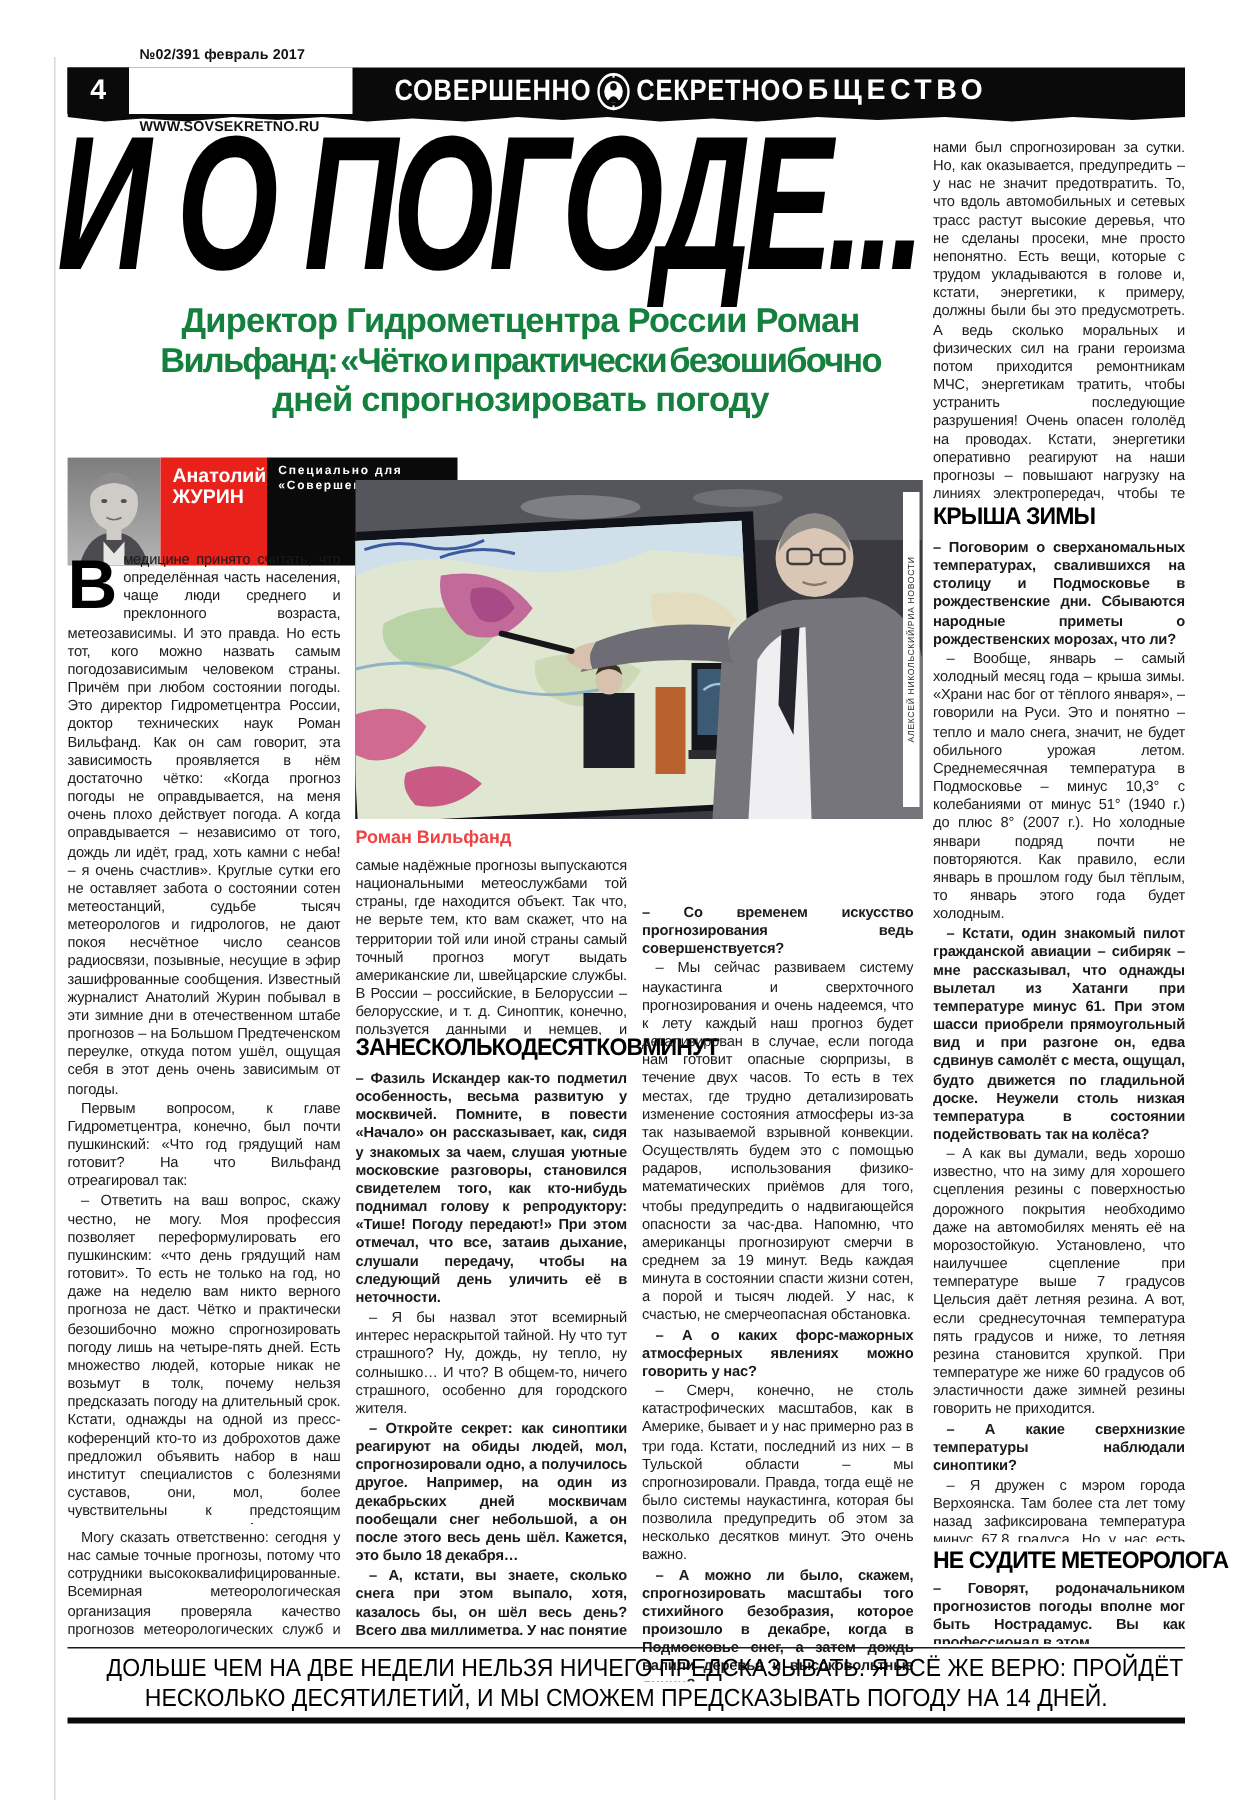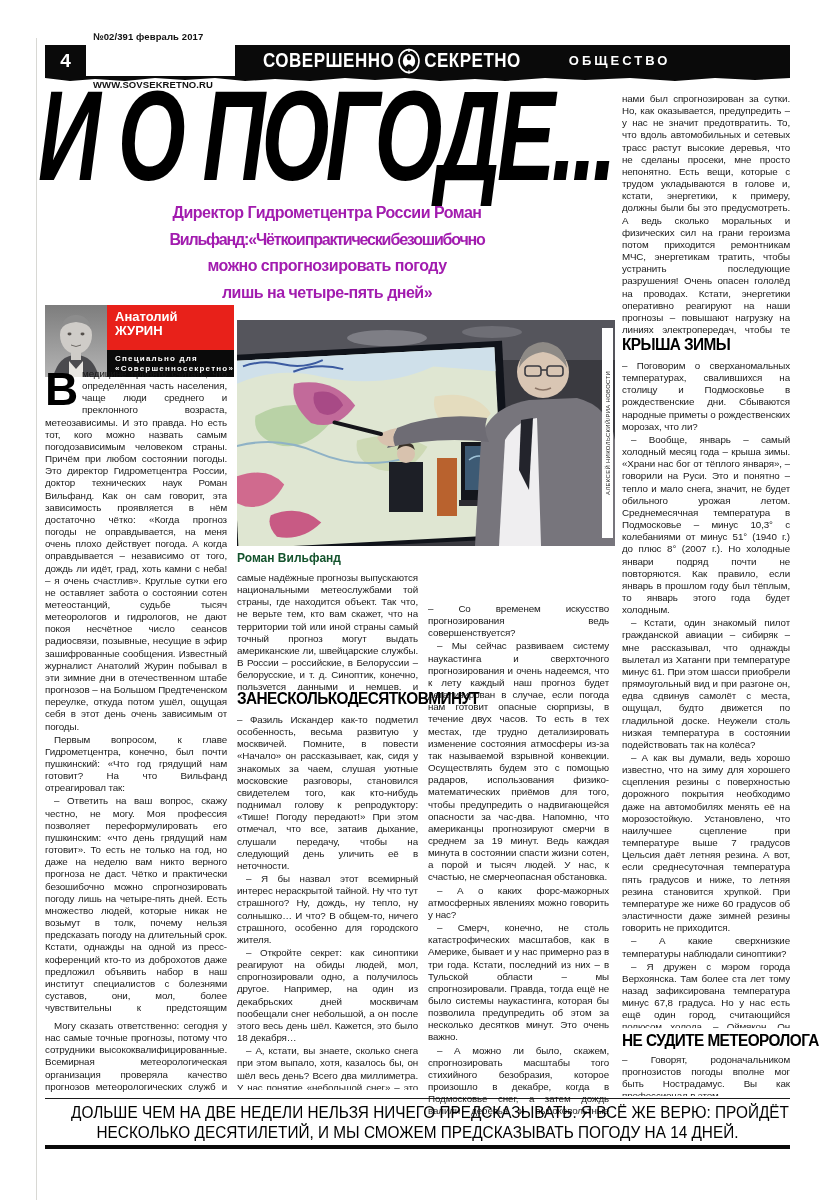--- a/index.html
+++ b/index.html
@@ -9,50 +9,50 @@
 
   
   .masthead{position:absolute;left:45px;top:45px;width:745px;height:31px;background:#0a0a0a;display:flex;align-items:stretch;}
   .pagenum{width:41px;background:#0a0a0a;color:#fff;font-weight:bold;font-size:19px;display:flex;align-items:center;justify-content:center;}
   .issuebox{width:142px;background:#fff;color:#111;font-weight:bold;font-size:9.5px;line-height:11.5px;
             display:flex;flex-direction:column;justify-content:center;padding-left:7px;letter-spacing:.1px;gap:36px;}
   .brand{flex:0 0 auto;display:flex;align-items:center;color:#fff;font-weight:bold;font-size:17px;
          letter-spacing:.5px;margin-left:28px;transform:scaleY(1.15);}
   .brand .word{white-space:nowrap;}
   .brand-logo{width:22px;height:22px;margin:0 4px;}
-  .rubric{display:flex;align-items:center;color:#fff;font-weight:bold;font-size:13px;letter-spacing:3px;margin-left:48px;text-align:right;}
+  .rubric{display:flex;align-items:center;color:#fff;font-weight:bold;font-size:19px;letter-spacing:3px;text-align:right;}
   .torn{position:absolute;left:45px;top:76px;width:745px;height:7px;}
 
   
   .headline{position:absolute;left:38px;top:70px;width:580px;height:128px;overflow:visible;font-style:italic;}
   .headline span{display:inline-block;font-weight:bold;font-size:118px;line-height:122px;letter-spacing:-5px;
                  transform:scaleX(.74) scaleY(1.08);transform-origin:0 0;white-space:nowrap;color:#000;}
   .subhead{position:absolute;left:38px;top:200px;width:578px;text-align:center;font-weight:bold;
-           font-size:16px;line-height:26.5px;color:#a21caf;letter-spacing:-.5px;}
+           font-size:23px;line-height:26.5px;color:#15803d;letter-spacing:-.5px;padding-left:20px;}
   .subhead .tight{word-spacing:-3px;letter-spacing:-1.2px;}
 
   
   .authorbox{position:absolute;left:45px;top:305px;width:182px;height:72px;display:flex;}
   .author-photo{width:62px;height:72px;flex:0 0 62px;}
-  .author-right{flex:1;display:flex;flex-direction:column;justify-content:space-between;}
+  .author-right{flex:1;display:flex;flex-direction:row;justify-content:space-between;}
   .author-name{background:#e8211a;color:#fff;font-weight:bold;padding:5px 0 4px 8px;font-size:13px;line-height:14px;flex:1;}
   .author-credit{background:#0a0a0a;color:#fff;font-weight:bold;font-size:8px;line-height:10px;letter-spacing:1.2px;padding:4px 0 3px 8px;}
 
   
   .mainphoto{position:absolute;left:237px;top:320px;width:378px;height:226px;background:#2e2e33;}
   .photo-credit{position:absolute;right:2px;top:8px;bottom:8px;width:11px;background:#fff;
                 display:flex;align-items:center;justify-content:center;}
   .photo-credit span{writing-mode:vertical-rl;transform:rotate(180deg);font-size:5.8px;letter-spacing:.4px;color:#222;white-space:nowrap;}
-  .caption{position:absolute;left:237px;top:551px;width:378px;font-weight:bold;font-size:12px;color:#14532d;}
+  .caption{position:absolute;left:237px;top:551px;width:378px;font-weight:bold;font-size:12px;color:#ef4444;}
 
   
   .bodycol{position:absolute;text-align:justify;font-size:9.8px;line-height:12.15px;letter-spacing:-.12px;overflow:hidden;color:#1a1a1a;}
   .bodycol p{margin:0 0 0 0;text-indent:9px;}
   .bodycol p.noindent{text-indent:0;}
-  .bodycol p.q{font-weight:normal;}
+  .bodycol p.q{font-weight:bold;}
   .bodycol p + p{margin-top:1px;}
   .dropcap{float:left;font-size:46px;line-height:38px;font-weight:bold;padding:2px 4px 0 0;color:#000;}
   .sechead{position:absolute;font-weight:bold;font-size:16px;letter-spacing:-.6px;color:#000;white-space:nowrap;transform:scaleX(.96);transform-origin:0 0;}
 
   
   .rule-thin{position:absolute;left:45px;top:1098px;width:745px;height:1px;background:#1a1a1a;}
   .banner{position:absolute;left:45px;top:1103px;width:745px;text-align:center;font-weight:normal;
           font-size:16.5px;line-height:19.5px;color:#000;}
   .banner div{transform:scaleX(.93);transform-origin:50% 0;white-space:nowrap;}
   .rule-thick{position:absolute;left:45px;top:1145px;width:745px;height:4px;background:#0a0a0a;}
@@ -84,22 +84,21 @@
     <div class="rubric">ОБЩЕСТВО</div>
   </div>
   <svg class="torn" viewBox="0 0 745 7" preserveAspectRatio="none">
     <path d="M0,0 L745,0 L745,2 L710,4 L670,2 L630,5 L585,2 L540,4 L500,2 L460,5 L430,3 L395,5 L360,2 L330,4 L300,2 L265,5 L230,3 L200,5 L170,2 L140,4 L110,2 L80,5 L50,3 L25,5 L0,2 Z" fill="#0a0a0a"></path>
   </svg>
 
   <div class="headline"><span>И О ПОГОДЕ...</span></div>
   <div class="subhead">
     <div>Директор Гидрометцентра России Роман</div>
     <div class="tight">Вильфанд: «Чётко и практически безошибочно</div>
-    <div>можно спрогнозировать погоду</div>
-    <div>лишь на четыре-пять дней»</div>
+    <div>дней спрогнозировать погоду</div>
   </div>
 
   <div class="authorbox">
     <svg class="author-photo" viewBox="0 0 62 72">
       <rect width="62" height="72" fill="#9a9a9a"></rect>
       <rect width="62" height="72" fill="url(#gAuth)"></rect>
       <defs>
         <linearGradient id="gAuth" x1="0" y1="0" x2="0" y2="1">
           <stop offset="0" stop-color="#7d7d7d"></stop>
             <stop offset="1" stop-color="#b4b4b4"></stop>

